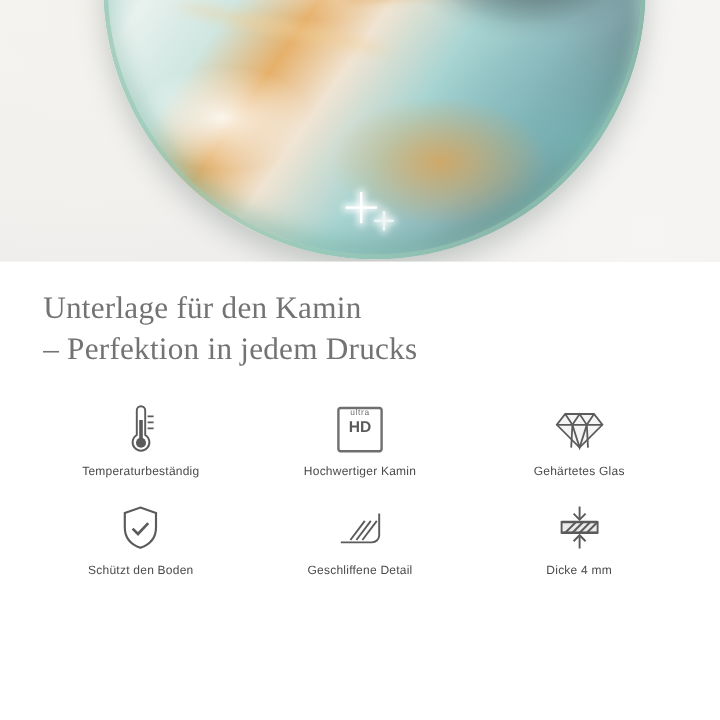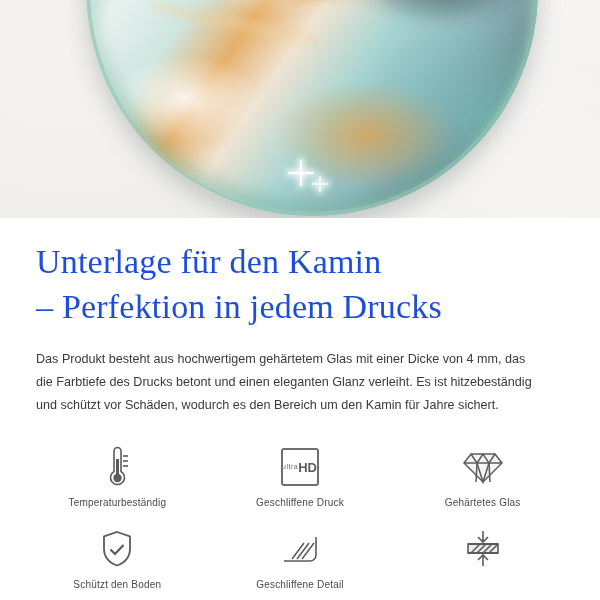--- a/index.html
+++ b/index.html
@@ -117,23 +117,23 @@
   .sparkle::after  { top: 50%; left: 0; height: 2px; width: 100%; transform: translateY(-50%); }
   .sp1 { left: 288px; top: 160px; }
   .sp2 { left: 312px; top: 176px; width: 16px; height: 16px; opacity: 0.85; }
 
   
   .content {
     padding: 22px 36px 0 36px;
   }
   .headline {
     font-family: "Liberation Serif", serif;
-    font-size: 34px;
+    font-size: 26px;
     line-height: 1.32;
-    color: #1d4ed8;
+    color: #737373;
     font-weight: 400;
     margin: 0 0 18px 0;
     letter-spacing: 0.2px;
   }
   .headline .line2 { display: block; }
 
   .body-text {
     font-size: 12.6px;
     line-height: 1.85;
     color: #3a3a3a;
@@ -166,23 +166,23 @@
     color: #4a4a4a;
     letter-spacing: 0.2px;
   }
 
   .hd-box {
     width: 34px;
     height: 34px;
     border: 2px solid #6f6f6f;
     border-radius: 3px;
     display: flex;
-    flex-direction: row;
+    flex-direction: column;
     align-items: center;
-    justify-content: flex-end;
+    justify-content: flex-start;
     line-height: 1;
   }
   .hd-box .ultra { font-size: 7px; color: #6f6f6f; letter-spacing: 0.5px; }
   .hd-box .hd { font-size: 13px; font-weight: bold; color: #5b5b5b; margin-top: 1px; }
 </style>
 </head>
 <body>
 
 <div class="page">
 
@@ -199,21 +199,20 @@
     </div>
     <div class="sparkle sp1"></div>
     <div class="sparkle sp2"></div>
   </div>
 
   <div class="content">
     <h1 class="headline">
       <span>Unterlage für den Kamin</span>
       <span class="line2">– Perfektion in jedem Drucks</span>
     </h1>
-    <p class="body-text">Das Produkt besteht aus hochwertigem gehärtetem Glas mit einer Dicke von 4 mm, das die Farbtiefe des Drucks betont und einen eleganten Glanz verleiht. Es ist hitzebeständig und schützt vor Schäden, wodurch es den Bereich um den Kamin für Jahre sichert.</p>
   </div>
 
   <div class="features">
 
     <div class="feature">
       <div class="feature-icon">
         <svg width="40" height="44" viewBox="0 0 40 44" fill="none" stroke="#5b5b5b" stroke-width="1.6">
           <path d="M17 6a3.5 3.5 0 0 1 7 0v20.5a7 7 0 1 1-7 0V6z"></path>
           <circle cx="20.5" cy="33" r="4.2" fill="#5b5b5b" stroke="none"></circle>
           <rect x="19" y="14" width="3" height="17" fill="#5b5b5b" stroke="none"></rect>
@@ -225,21 +224,21 @@
       <div class="feature-label">Temperaturbeständig</div>
     </div>
 
     <div class="feature">
       <div class="feature-icon">
         <div class="hd-box">
           <span class="ultra">ultra</span>
           <span class="hd">HD</span>
         </div>
       </div>
-      <div class="feature-label">Geschliffene Druck</div>
+      <div class="feature-label">Hochwertiger Kamin</div>
     </div>
 
     <div class="feature">
       <div class="feature-icon">
         <svg width="42" height="40" viewBox="0 0 42 40" fill="none" stroke="#5b5b5b" stroke-width="1.5">
           <path d="M9 7h24l7 9-19 19L2 16l7-9z" fill="#5b5b5b" fill-opacity="0.06"></path>
           <path d="M2 16h38"></path>
           <path d="M9 7l6 9-1 19"></path>
           <path d="M33 7l-6 9 1 19"></path>
           <path d="M15 16l6-9 6 9-6 19-6-19z"></path>
@@ -279,16 +278,17 @@
           <line x1="7" y1="16" x2="37" y2="16" stroke-width="2"></line>
           <line x1="7" y1="25" x2="37" y2="25" stroke-width="2"></line>
           <line x1="10" y1="25" x2="19" y2="16"></line>
           <line x1="16" y1="25" x2="25" y2="16"></line>
           <line x1="22" y1="25" x2="31" y2="16"></line>
           <line x1="28" y1="25" x2="37" y2="16"></line>
           <line x1="22" y1="38" x2="22" y2="28"></line>
           <path d="M17 32l5-5 5 5" fill="none"></path>
         </svg>
       </div>
+      <div class="feature-label">Dicke 4 mm</div>
     </div>
 
   </div>
 </div>
 
 </body></html>

